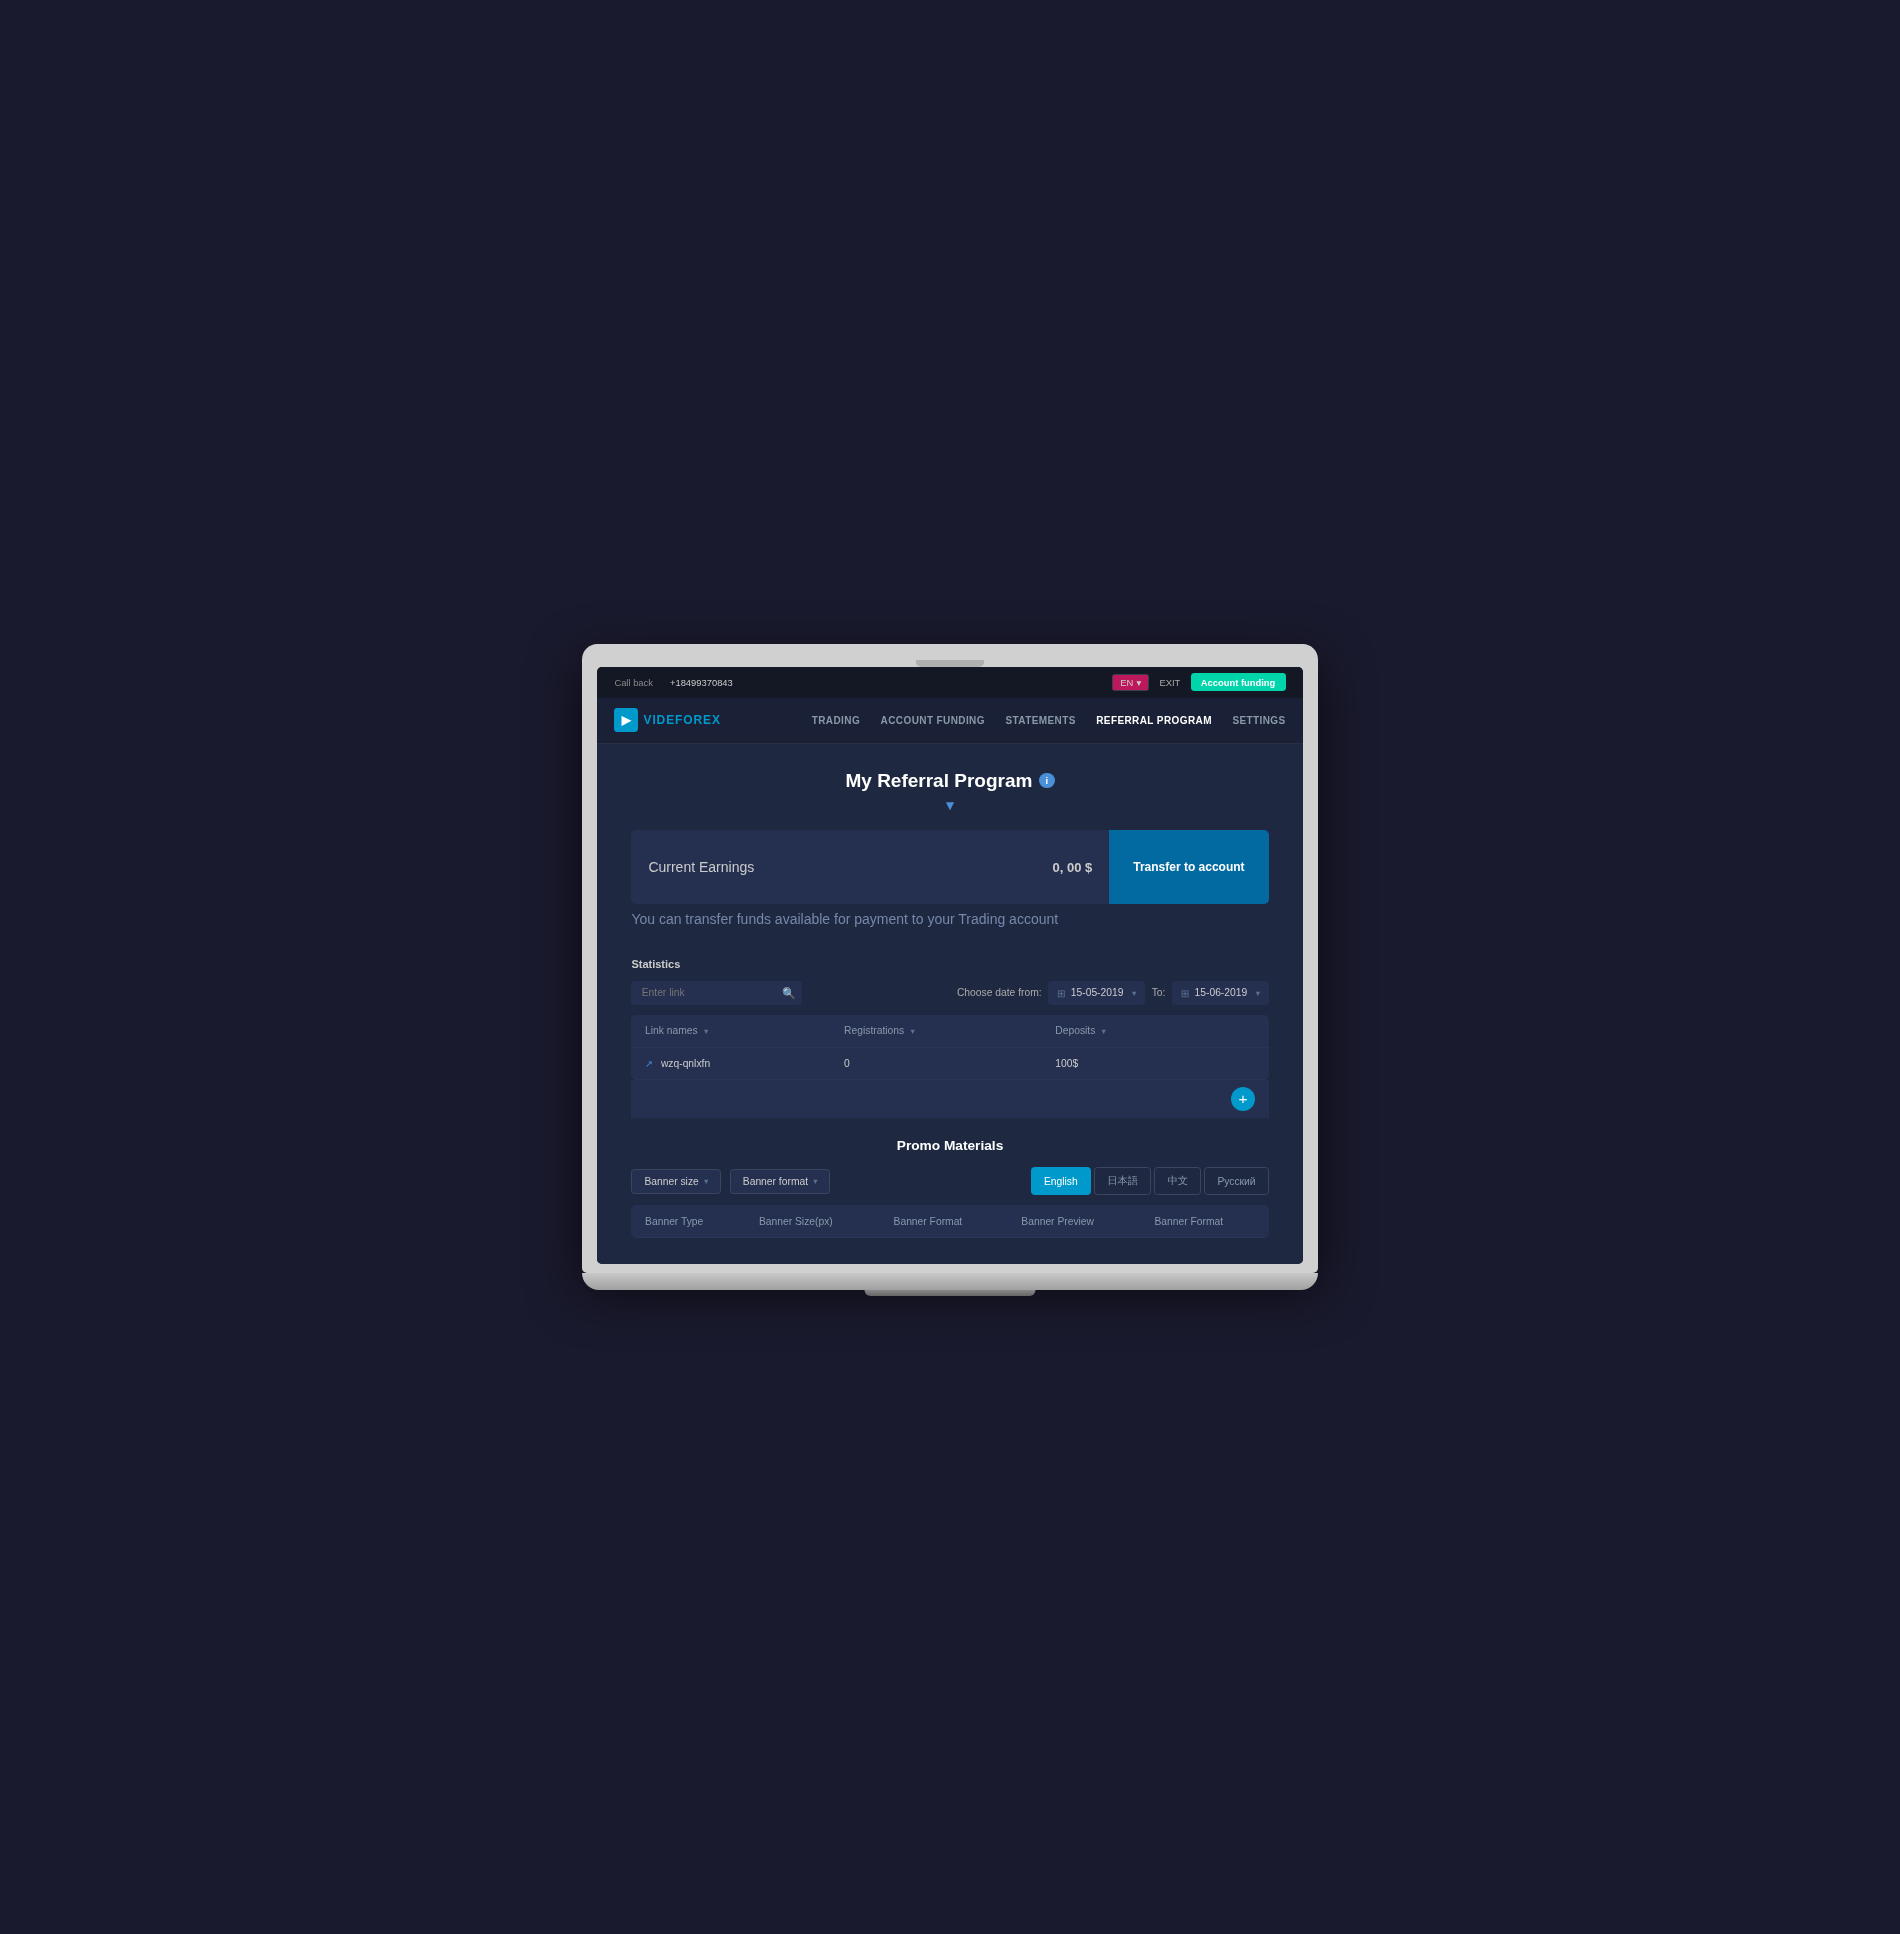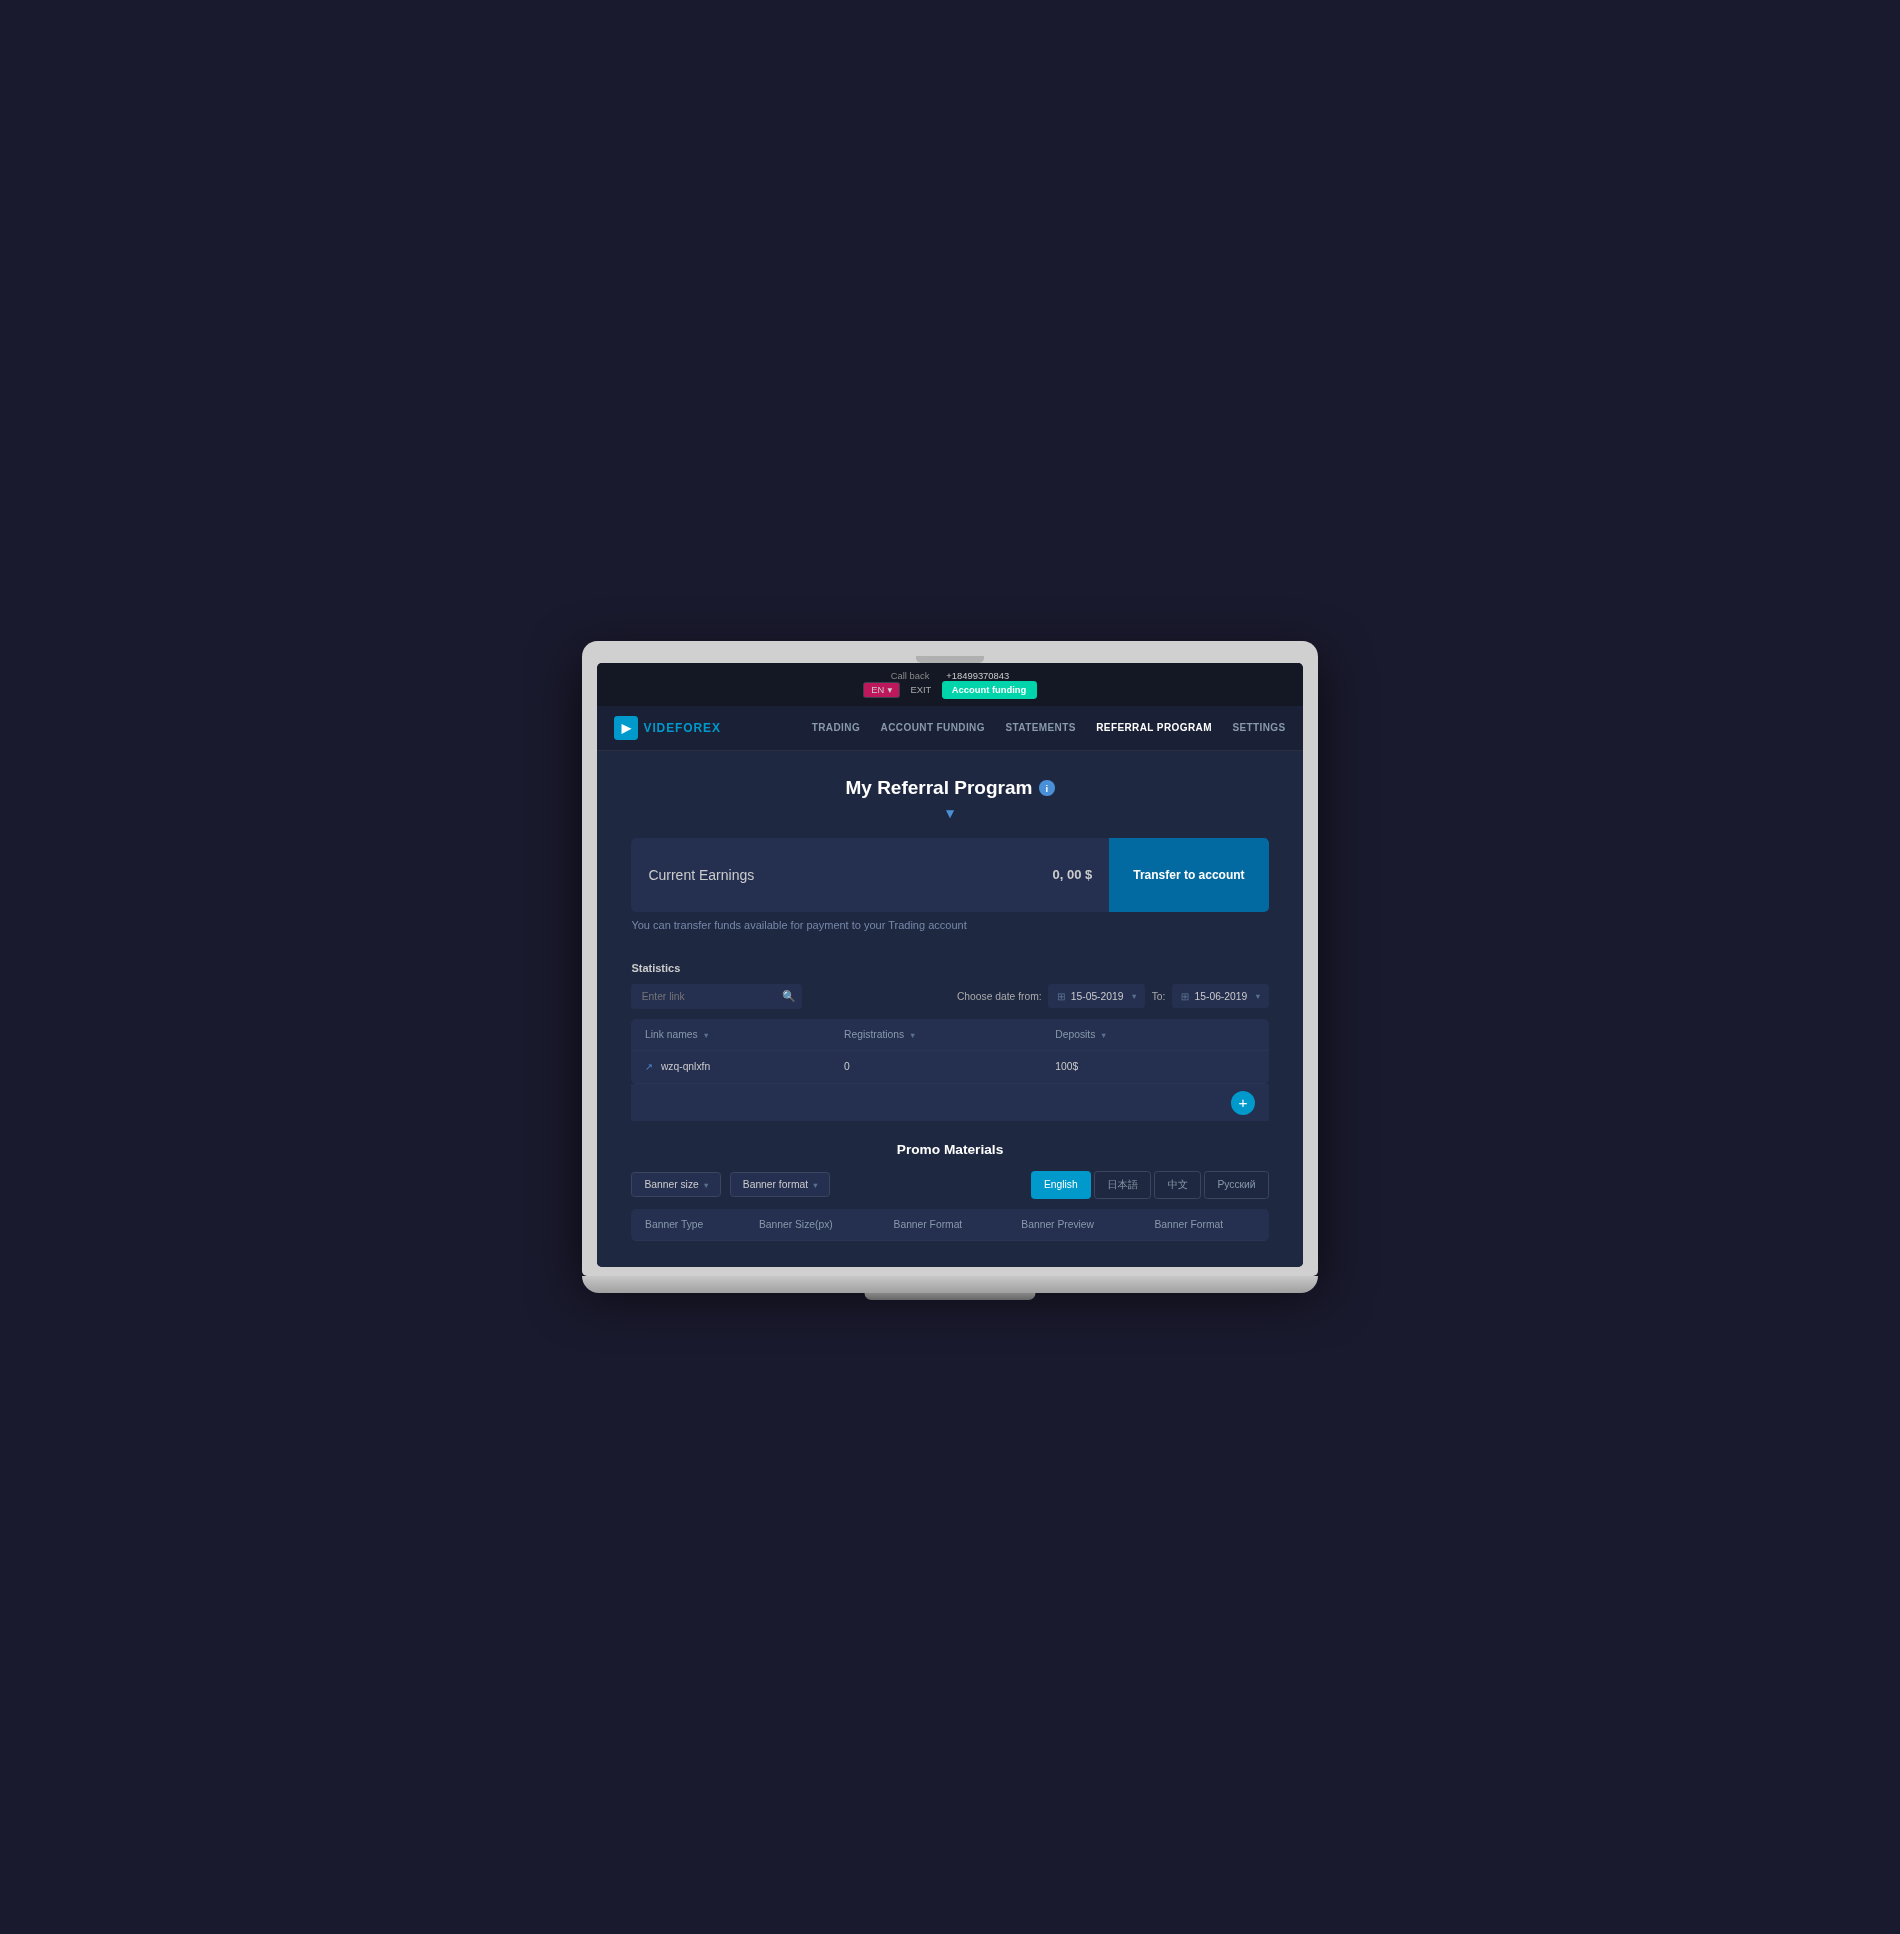--- a/index.html
+++ b/index.html
@@ -61,21 +61,20 @@
 
     
     .top-bar {
       background: #141824;
       display: flex;
       align-items: center;
       justify-content: space-between;
       padding: 6.8px 17px;
       font-size: 9.4px;
       color: #aaa;
-      flex-direction: column;
     }
 
     .top-bar-left { display: flex; align-items: center; gap: 17px; }
     .call-back-label { color: #888; }
     .phone-number { color: #ccc; }
 
     .top-bar-right { display: flex; align-items: center; gap: 10.3px; }
     .lang-selector {
       background: #be185d;
       border: 0.9px solid #3a4050;
@@ -229,21 +228,21 @@
       color: white;
       padding: 30px 24px;
       font-size: 12px;
       font-weight: 700;
       cursor: pointer;
       border: none;
       white-space: nowrap;
     }
 
     .transfer-hint {
-      font-size: 11px;
+      font-size: 14px;
       color: #7788aa;
       margin-bottom: 31px;
     }
 
     
     .section-title {
       font-size: 11px;
       font-weight: 600;
       color: #ccc;
       margin-bottom: 10.3px;

